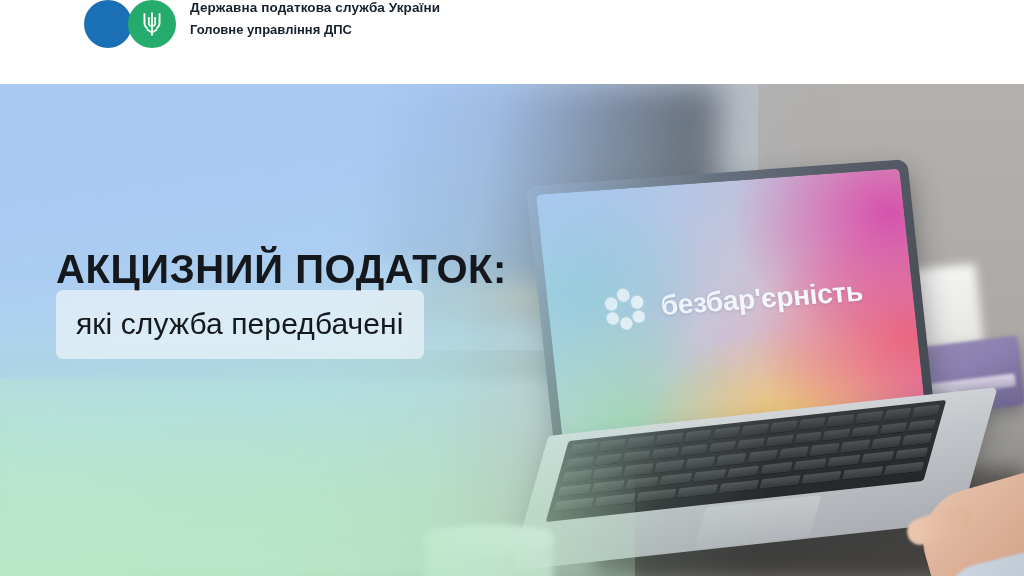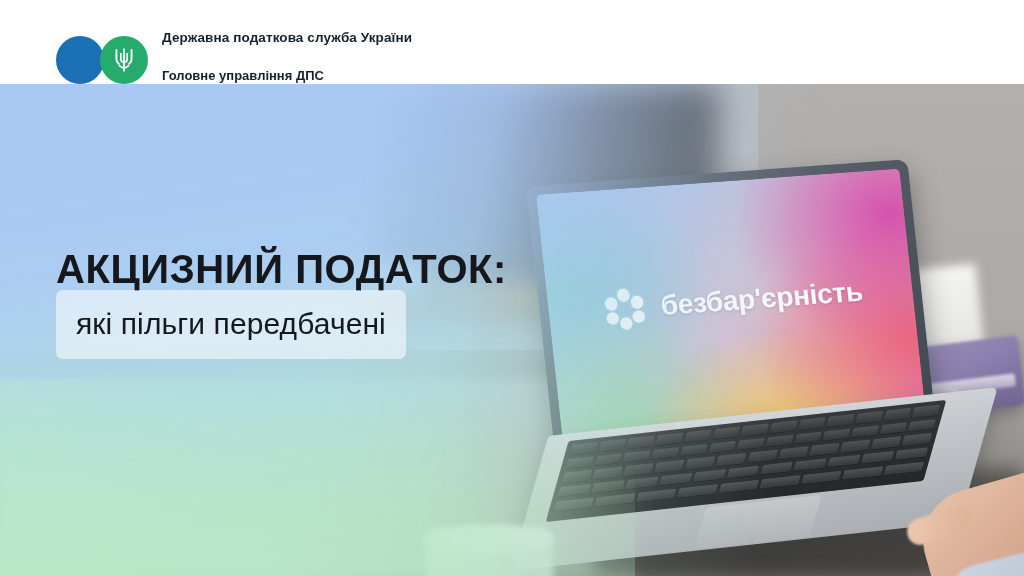--- a/index.html
+++ b/index.html
@@ -7,35 +7,35 @@
   html, body {
     width:1024px; height:576px; overflow:hidden;
     font-family:"Liberation Sans", sans-serif;
     background:#ffffff;
   }
   .page { position:relative; width:1024px; height:576px; overflow:hidden; }
 
   
   .header {
     position:absolute; left:0; top:0; width:1024px; height:84px;
-    background:#ffffff; display:flex; align-items:flex-end;
-    padding-left:56px; z-index:40;
+    background:#ffffff; display:flex; align-items:flex-start;
+    padding-left:84px; z-index:40;
   }
   .logo-mark { position:relative; width:92px; height:48px; flex:none; }
   .logo-circle { position:absolute; top:0; width:48px; height:48px; border-radius:50%; }
   .logo-circle.blue  { left:0;  background:#1a6fb5; }
   .logo-circle.green { left:44px; background:#25ab6b; display:flex; align-items:center; justify-content:center; }
   .trident { width:20px; height:26px; display:block; }
   .logo-text { margin-left:14px; display:flex; flex-direction:column; justify-content:center; }
   .org-main {
     font-size:13.5px; font-weight:bold; color:#16212e;
     letter-spacing:.1px; line-height:1.25; white-space:nowrap;
   }
   .org-sub {
-    margin-top:20px; font-size:13px; font-weight:bold; color:#16212e;
+    margin-top:4px; font-size:13px; font-weight:bold; color:#16212e;
     line-height:1.32; white-space:nowrap;
   }
 
   
   .hero { position:absolute; left:0; top:84px; width:1024px; height:492px; overflow:hidden; }
 
   
   .backdrop { position:absolute; inset:0; background:#b9bcc0; }
   .bd-wall-l { position:absolute; left:0;   top:0; width:46%; height:62%; background:linear-gradient(180deg,#c9ccd2 0%,#bfc3c9 100%); }
   .bd-wall-r { position:absolute; right:0;  top:0; width:26%; height:70%; background:linear-gradient(180deg,#b3b0ad 0%,#a9a6a3 100%); }
@@ -339,16 +339,16 @@
 
     <div class="cup-rim"></div>
     <div class="cup"></div>
 
     <div class="wash"></div>
     <div class="wash-bottom"></div>
   </div>
 
   <div class="headline">АКЦИЗНИЙ ПОДАТОК:</div>
   <div class="subtitle-panel">
-    <div class="subtitle-line">які пільги передбачені</div>
+    <div class="subtitle-line">які служба передбачені</div>
   </div>
 
 </div>
 
 </body></html>

